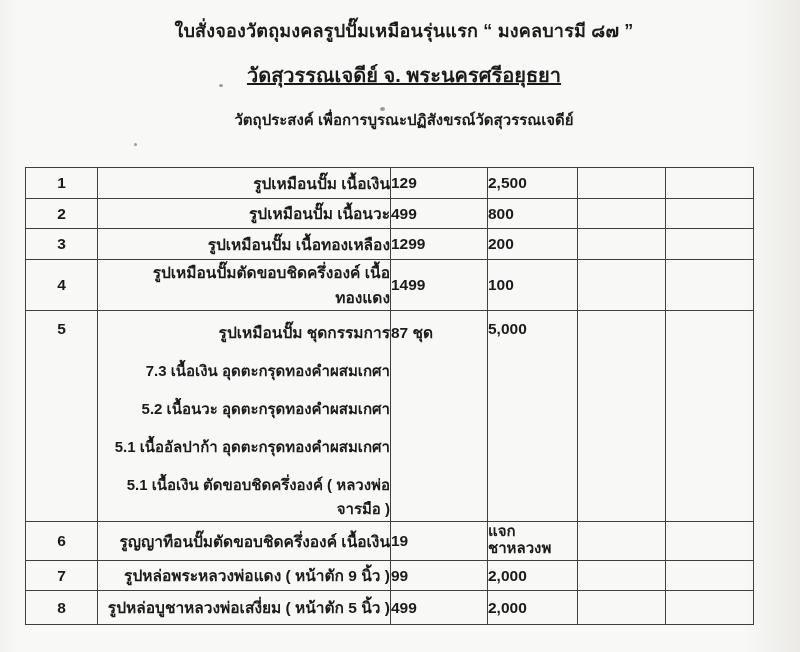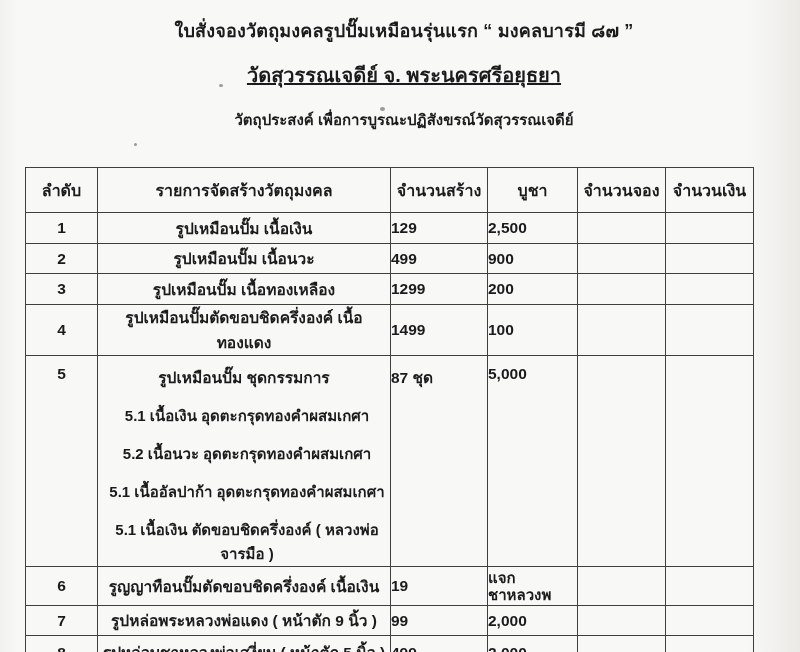--- a/index.html
+++ b/index.html
@@ -26,32 +26,32 @@
   }
   table.order td,table.order th{
     border:1.5px solid #3f3f3f;
     font-weight:bold;
     padding:0;
     overflow:hidden;
   }
   th{font-size:16px;text-align:center;vertical-align:middle;}
   td{font-size:15.5px;vertical-align:middle;}
   .c-no{text-align:center;}
-  .c-item{text-align:center;padding-left:13px;}
+  .c-item{text-align:right;padding-left:13px;}
   .c-made,.c-price{text-align:left;}
   .h-hdr{height:45px;}
   .h-31{height:31px;}
   .h-30{height:30px;}
   .h-34{height:34px;}
   .h-39{height:39px;}
   .h-155{height:155px;}
   td.top{vertical-align:top;}
   td.top .main-line{padding-top:9px;}
   .sub{padding:14px 0 0 6px;font-size:15px;}
-  .two-line{line-height:1.15;font-size:15px;}
+  .two-line{line-height:1.15;font-size:15px;font-family:Liberation Mono, monospace;}
 
   
   .speck{position:absolute;background:#9a9a96;border-radius:50%;}
   .sp1{left:219px;top:84px;width:4px;height:3px;}
   .sp2{left:380px;top:107px;width:5px;height:4px;}
   .sp3{left:134px;top:143px;width:3px;height:3px;}
 </style>
 </head>
 <body>
 
@@ -67,43 +67,35 @@
     <colgroup>
       <col style="width:72px">
         <col style="width:293px">
         <col style="width:97px">
       <col style="width:90px">
         <col style="width:88px">
         <col style="width:88px">
     </colgroup>
 
     <tbody>
-        <tr class="h-hdr">
-      <th>ลำดับ</th>
-      <th>รายการจัดสร้างวัตถุมงคล</th>
-      <th>จำนวนสร้าง</th>
-      <th>บูชา</th>
-      <th>จำนวนจอง</th>
-      <th>จำนวนเงิน</th>
-    </tr>
 
     <tr class="h-31">
       <td class="c-no">1</td>
       <td class="c-item">รูปเหมือนปั๊ม เนื้อเงิน</td>
       <td class="c-made">129</td>
       <td class="c-price">2,500</td>
       <td></td>
       <td></td>
     </tr>
 
     <tr class="h-30">
       <td class="c-no">2</td>
       <td class="c-item">รูปเหมือนปั๊ม เนื้อนวะ</td>
       <td class="c-made">499</td>
-      <td class="c-price">900</td>
+      <td class="c-price">800</td>
       <td></td>
       <td></td>
     </tr>
 
     <tr class="h-31">
       <td class="c-no">3</td>
       <td class="c-item">รูปเหมือนปั๊ม เนื้อทองเหลือง</td>
       <td class="c-made">1299</td>
       <td class="c-price">200</td>
       <td></td>
@@ -118,21 +110,21 @@
       <td></td>
       <td></td>
     </tr>
 
     <tr class="h-155">
       <td class="c-no top">
         <div class="main-line">5</div>
       </td>
       <td class="c-item top">
         <div class="main-line">รูปเหมือนปั๊ม ชุดกรรมการ</div>
-        <div class="sub">5.1  เนื้อเงิน อุดตะกรุดทองคำผสมเกศา</div>
+        <div class="sub">7.3  เนื้อเงิน อุดตะกรุดทองคำผสมเกศา</div>
         <div class="sub">5.2  เนื้อนวะ อุดตะกรุดทองคำผสมเกศา</div>
         <div class="sub">5.1  เนื้ออัลปาก้า อุดตะกรุดทองคำผสมเกศา</div>
         <div class="sub">5.1  เนื้อเงิน ตัดขอบชิดครึ่งองค์ ( หลวงพ่อจารมือ )</div>
       </td>
       <td class="c-made top">
         <div class="main-line">87  ชุด</div>
       </td>
       <td class="c-price top">
         <div class="main-line">5,000</div>
       </td>

